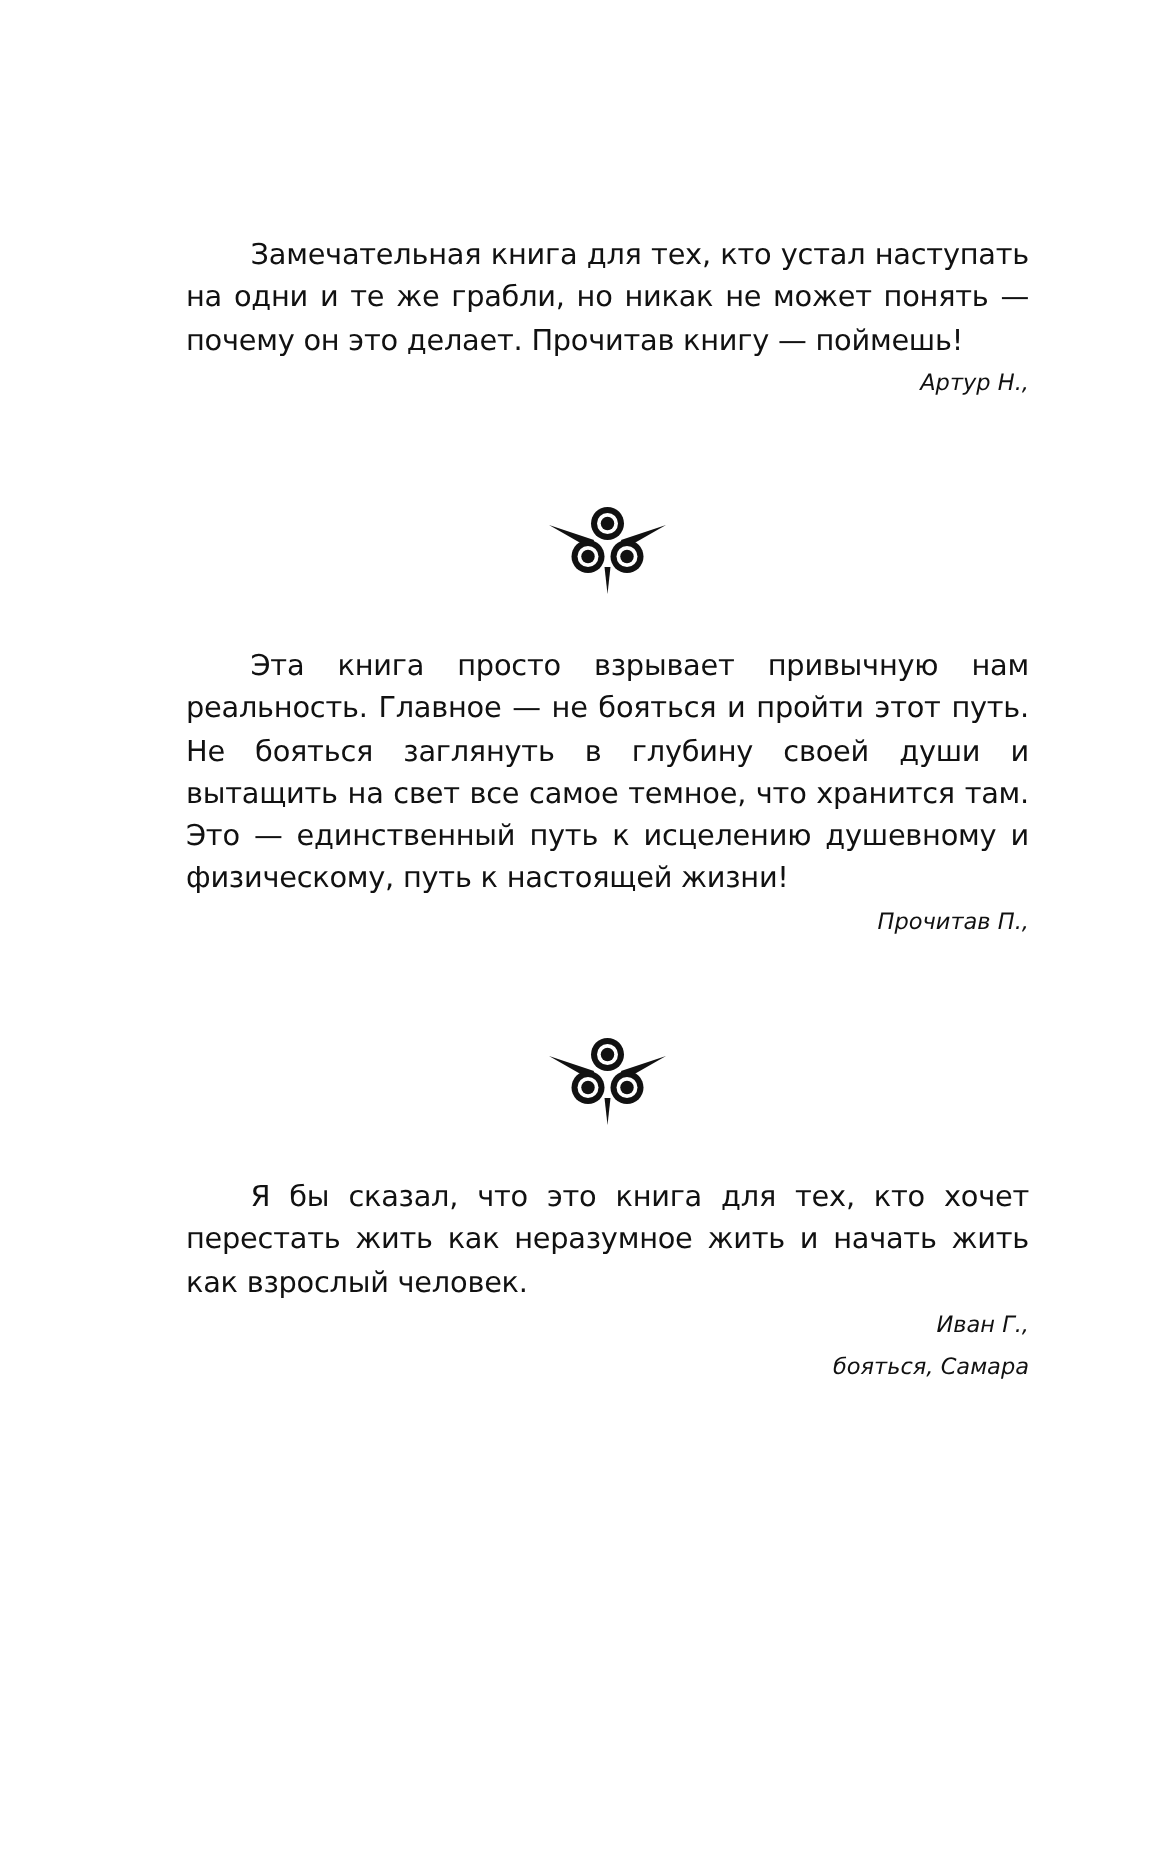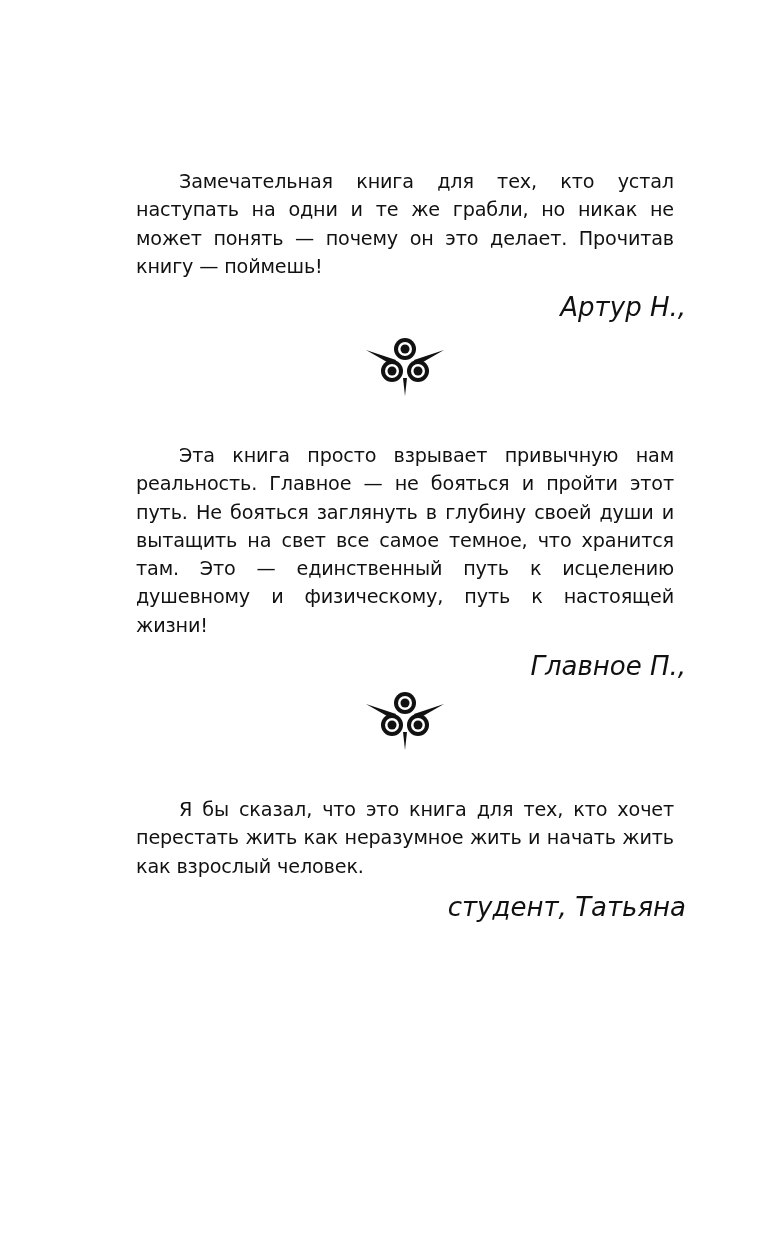--- a/index.html
+++ b/index.html
@@ -4,52 +4,53 @@
 <style>
   html, body { margin: 0; padding: 0; background: #ffffff; }
   body { width: 768px; height: 1241px; position: relative; overflow: hidden; color: #111; }
   .page { position: absolute; left: 124px; top: 0; width: 562px; }
   .para {
     font-family: "DejaVu Sans", sans-serif;
     font-size: 19.2px;
     line-height: 28.3px;
     text-align: justify;
     text-indent: 43px;
-    margin: 12px;
+    margin: 0;
     letter-spacing: -0.15px;
   }
   .attr {
     font-family: "DejaVu Sans", sans-serif;
     font-style: italic;
-    font-size: 26px;
+    font-size: 15px;
     line-height: 28.3px;
     text-align: right;
     margin: 0;
   }
   .block { position: absolute; left: 0; width: 562px; }
   .orn { position: absolute; left: 366px; width: 78px; height: 64px; }
 </style>
 </head>
 <body>
 
 <div class="page">
 
   <div class="block" style="top:156px;">
     <p class="para">Замечательная книга для тех, кто устал наступать на одни и те же грабли, но никак не может понять — почему он это делает. Прочитав книгу — поймешь!</p>
     <p class="attr">Артур Н.,</p>
   </div>
 
   <div class="block" style="top:430px;">
     <p class="para">Эта книга просто взрывает привычную нам реальность. Главное — не бояться и пройти этот путь. Не бояться заглянуть в глубину своей души и вытащить на свет все самое темное, что хранится там. Это — единственный путь к исцелению душевному и физическому, путь к настоящей жизни!</p>
-    <p class="attr">Главное П.,</p>
+    <p class="attr">Прочитав П.,</p>
   </div>
 
   <div class="block" style="top:784px;">
     <p class="para">Я бы сказал, что это книга для тех, кто хочет перестать жить как неразумное жить и начать жить как взрослый человек.</p>
-    <p class="attr">студент, Татьяна</p>
+    <p class="attr">Иван Г.,</p>
+    <p class="attr">бояться, Самара</p>
   </div>
 
 </div>
 
 <svg class="orn" style="top:334px;" viewBox="0 0 78 64">
   <polygon points="0,16 30,26 28,32" fill="#111"></polygon>
   <polygon points="78,16 48,26 50,32" fill="#111"></polygon>
   <polygon points="37,44 39,62 41,44" fill="#111"></polygon>
   <circle cx="39" cy="15" r="11" fill="#111"></circle>
   <circle cx="39" cy="15" r="7" fill="#fff"></circle>

